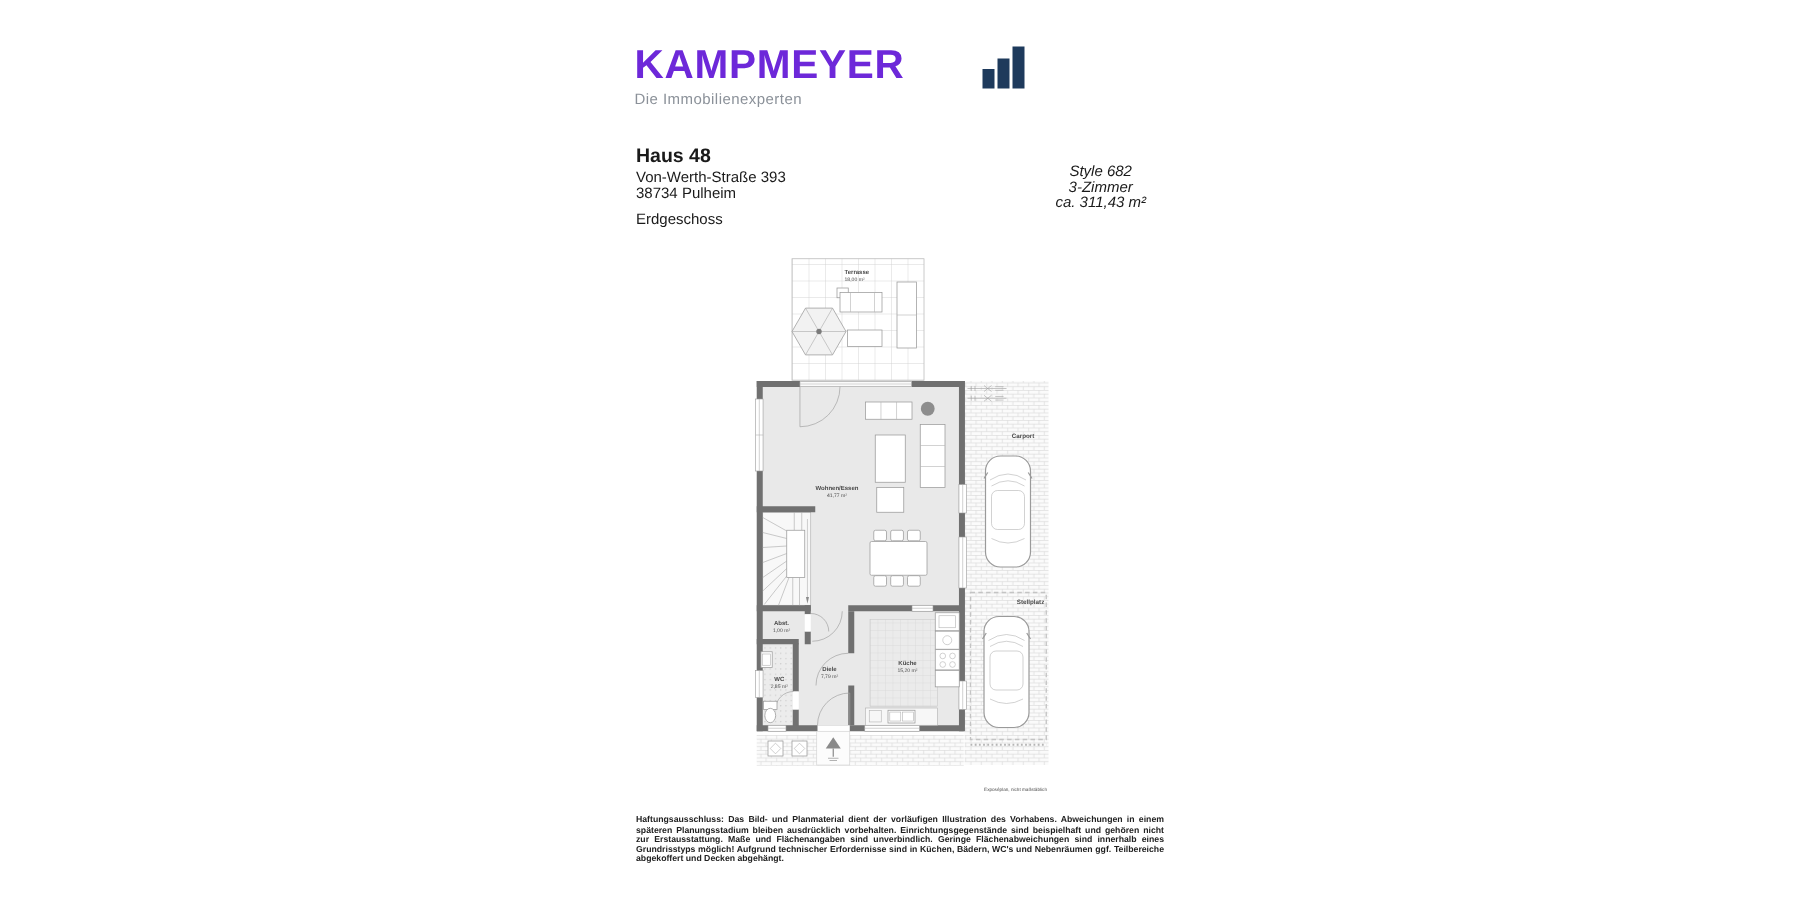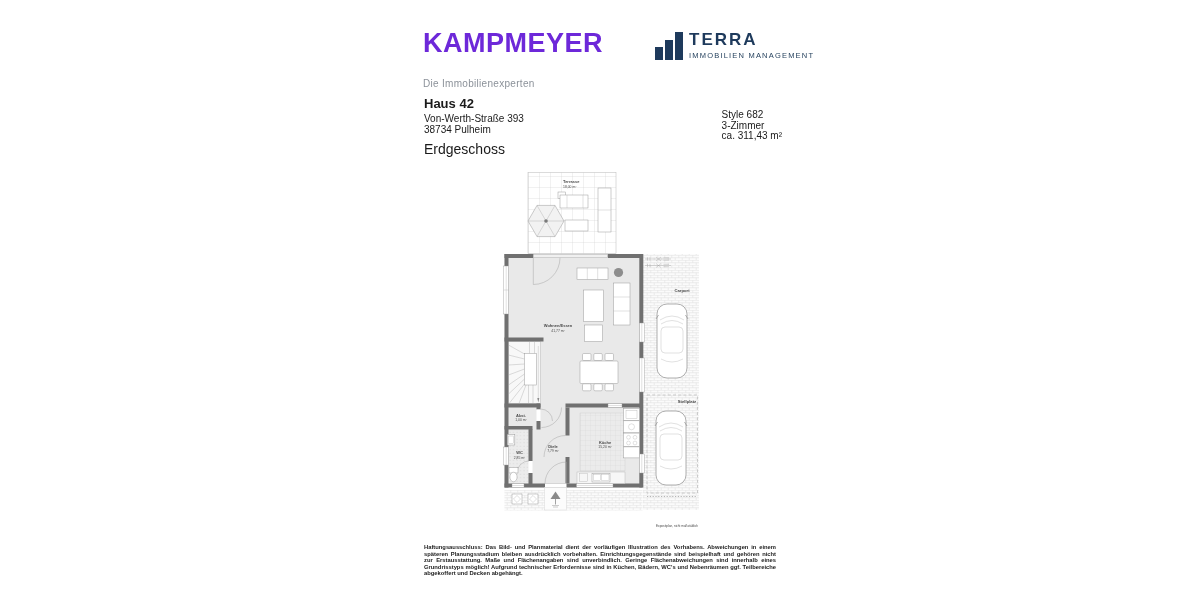--- a/index.html
+++ b/index.html
@@ -4,33 +4,33 @@
 <style>
   html,body { margin:0; padding:0; }
   body {
     width:1200px; height:600px; position:relative; overflow:hidden;
     background:#ffffff; color:#1a1a1a;
     font-family:"Liberation Sans", sans-serif;
   }
   
   .logo-km { position:absolute; left:423px; top:30px; }
   .km-word { font-size:27px; font-weight:800; letter-spacing:0.5px; color:#6d28d9; line-height:1; }
-  .km-tag  { font-size:10px; color:#8b9199; margin-top:21px; letter-spacing:0.3px; }
+  .km-tag  { font-size:10px; color:#8b9199; margin-top:4px; letter-spacing:0.3px; }
   .logo-terra { position:absolute; left:655px; top:31px; display:flex; align-items:flex-end; gap:6px; }
   .terra-bars { display:flex; align-items:flex-end; gap:2px; }
   .terra-bars span { display:block; width:8px; background:#1e3a5c; }
   .tb1 { height:13px; } .tb2 { height:20px; } .tb3 { height:28px; }
   .terra-word { font-size:17px; font-weight:800; letter-spacing:2px; color:#1e3a5c; line-height:1; }
   .terra-tag  { font-size:7.5px; letter-spacing:1.2px; color:#27435f; margin-top:3px; font-weight:500; }
   
   .info-left { position:absolute; left:424px; top:96px; }
   .haus-title { font-size:13px; font-weight:700; margin-bottom:3px; }
   .addr { font-size:10px; line-height:10.5px; }
-  .info-right { position:absolute; right:418px; top:110px; text-align:left; font-size:10px; line-height:10.5px; }
-  .floor-label { position:absolute; left:424px; top:141px; font-size:14px; }
+  .info-right { position:absolute; right:436px; top:110px; text-align:center; font-size:10px; line-height:10.5px;font-style:italic; }
+  .floor-label { position:absolute; left:424px; top:141px; font-size:10px; }
   
   .plan { position:absolute; left:495px; top:165px; }
   .plan text { font-family:"Liberation Sans", sans-serif; fill:#4a4a4a; }
   .rn { font-size:4px; font-weight:700; }
   .ra { font-size:3.4px; }
   .ol { font-size:4.2px; font-weight:700; fill:#555555; }
   .note { font-size:3.1px; fill:#929292; }
   .wall { fill:#707070; }
   .furn { fill:#ffffff; stroke:#9a9a9a; stroke-width:0.5; }
   .thin { stroke:#b3b3b3; stroke-width:0.4; fill:none; }
@@ -50,28 +50,24 @@
   <div class="km-word">KAMPMEYER</div>
   <div class="km-tag">Die Immobilienexperten</div>
 </div>
 
 <div class="logo-terra">
   <div class="terra-bars">
     <span class="tb1"></span>
     <span class="tb2"></span>
     <span class="tb3"></span>
   </div>
-  <div>
-    <div class="terra-word">TERRA</div>
-    <div class="terra-tag">IMMOBILIEN MANAGEMENT</div>
-  </div>
 </div>
 
 <div class="info-left">
-  <div class="haus-title">Haus 42</div>
+  <div class="haus-title">Haus 48</div>
   <div class="addr">Von-Werth-Straße 393</div>
   <div class="addr">38734 Pulheim</div>
 </div>
 <div class="info-right">
   <div>Style 682</div>
   <div>3-Zimmer</div>
   <div>ca. 311,43 m²</div>
 </div>
 <div class="floor-label">Erdgeschoss</div>
 

